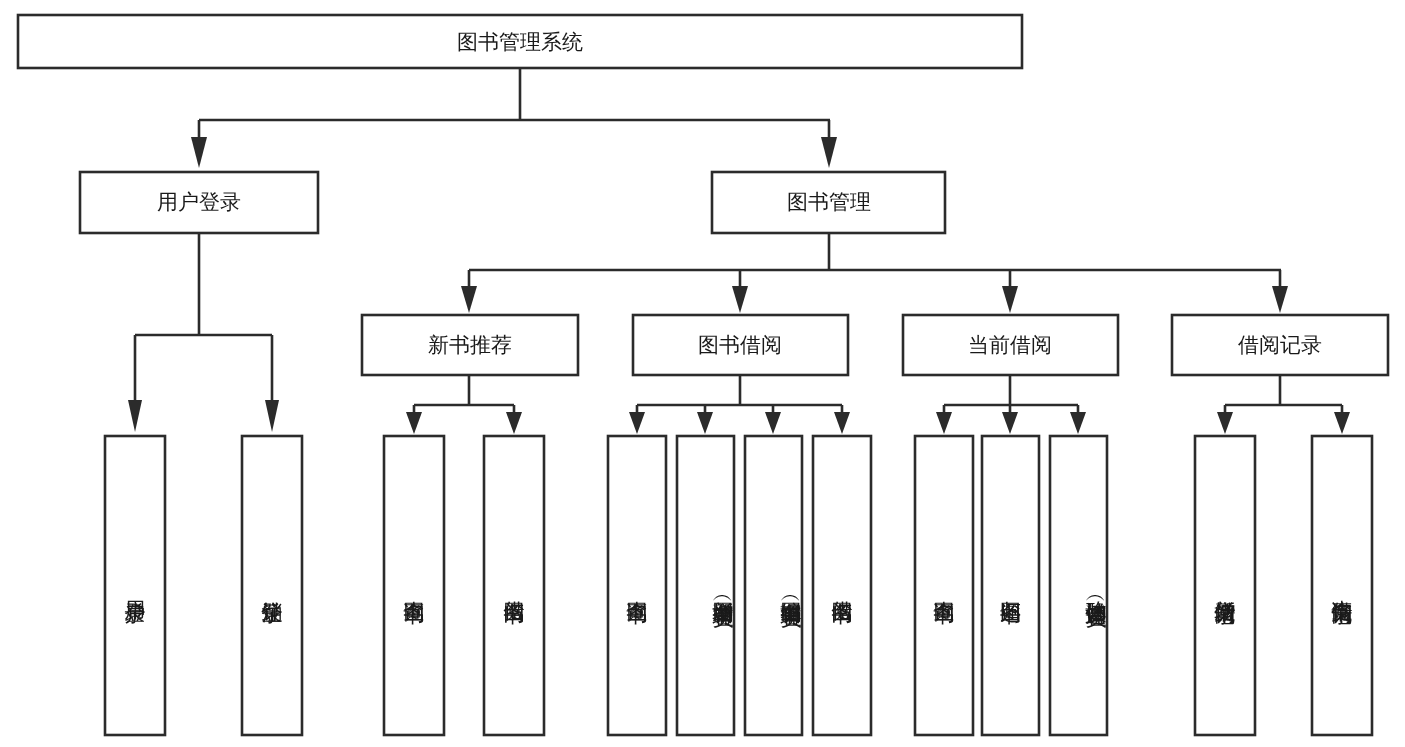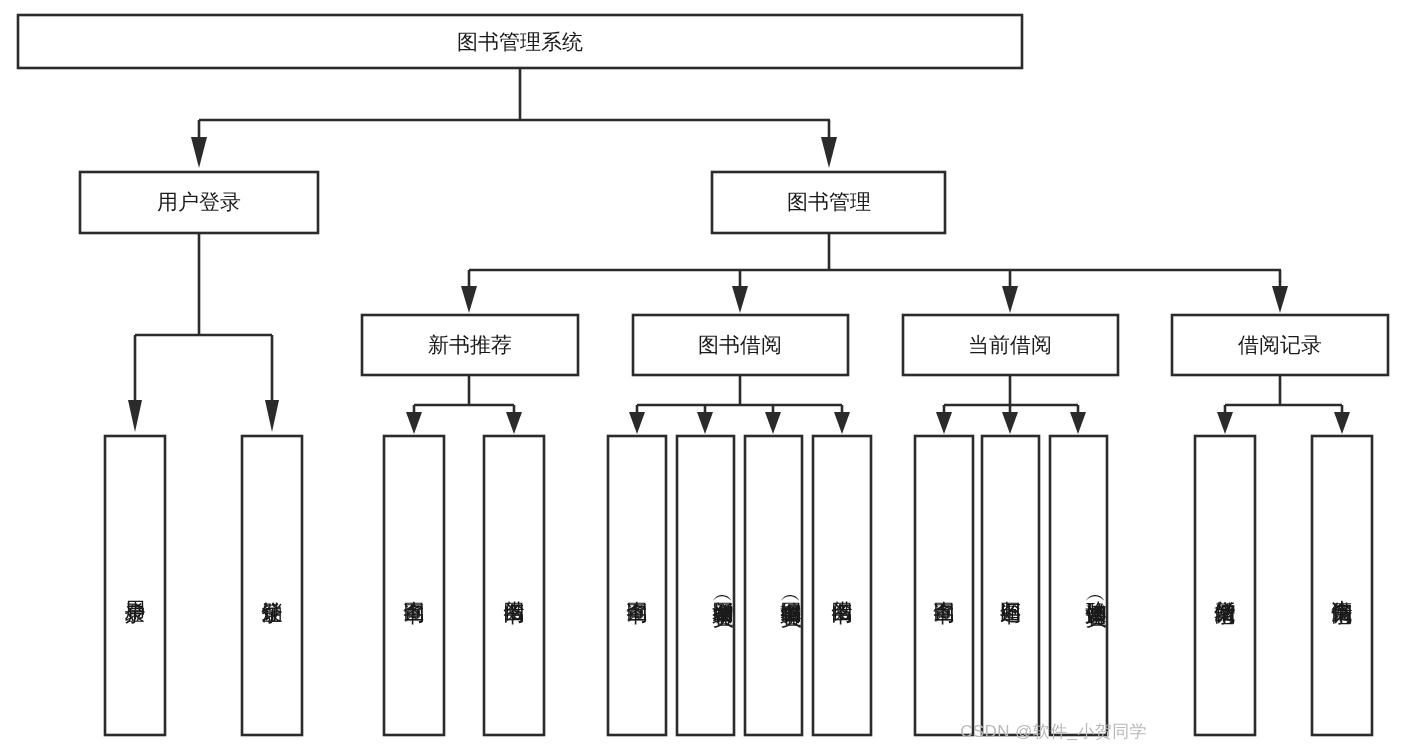--- a/index.html
+++ b/index.html
@@ -209,14 +209,13 @@
   <div class="label-vertical" style="left:745px; top:436px; width:57px; height:299px; align-items:flex-start; padding-top:6px; box-sizing:border-box;">编辑图书（管理员）</div>
   <div class="label-vertical" style="left:813px; top:436px; width:58px; height:299px;">借阅图书</div>
 
   <div class="label-vertical" style="left:915px; top:436px; width:58px; height:299px;">查询图书</div>
   <div class="label-vertical" style="left:982px; top:436px; width:57px; height:299px;">归还图书</div>
   <div class="label-vertical" style="left:1050px; top:436px; width:57px; height:299px; align-items:flex-start; padding-top:6px; box-sizing:border-box;">确认归还（管理员）</div>
 
   <div class="label-vertical" style="left:1195px; top:436px; width:60px; height:299px;">新增借阅记录</div>
   <div class="label-vertical" style="left:1312px; top:436px; width:60px; height:299px;">查询借阅记录</div>
 
-  <div id="watermark">CSDN @软件_小贺同学</div>
 </div>
 
 </body></html>

